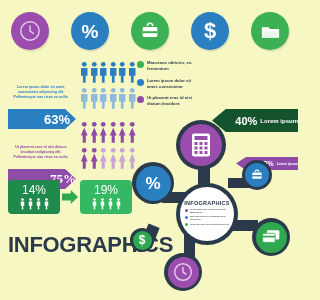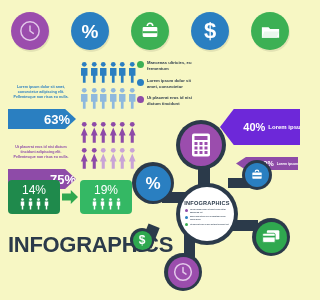--- a/index.html
+++ b/index.html
@@ -22,39 +22,39 @@
 
   
   .pct-banner{position:absolute;display:flex;align-items:center;justify-content:flex-end;color:#fff;font-weight:bold;margin-top:47px;}
   .banner-r{clip-path:polygon(0 0,84% 0,100% 50%,84% 100%,0 100%);}
   .banner-l{clip-path:polygon(16% 0,100% 0,100% 100%,16% 100%,0 50%);}
 
   .b63{left:8px;top:62px;width:68px;height:20px;background:#2a7fc1;font-size:13px;}
   .b63 span{padding-right:6px;}
   .cap{position:absolute;font-size:3.6px;line-height:1.45;color:#2a7fc1;text-align:center;font-weight:bold;}
   .cap63{left:10px;top:85px;width:62px;}
-  .b75{left:8px;top:122px;width:68px;height:20px;background:#8e4ba8;font-size:13px;}
+  .b75{left:8px;top:122px;width:68px;height:20px;background:#8e4ba8;font-size:13px;font-family:Liberation Serif, serif;}
   .cap75{left:10px;top:145px;width:62px;color:#8e4ba8;}
 
   .people{position:absolute;display:grid;grid-template-columns:repeat(6,1fr);gap:1px;}
   .men{left:80px;top:60px;width:56px;}
   .women{left:80px;top:120px;width:56px;}
   .fig{width:100%;height:25px;}
 
   
   .legend{position:absolute;left:137px;top:60px;width:66px;}
   .leg-row{display:flex;align-items:flex-start;margin-bottom:5px;}
   .dot{width:7px;height:7px;border-radius:50%;flex:0 0 auto;margin-right:3px;margin-top:1px;}
   .d-green{background:#3cb054;}
   .d-blue{background:#2a7fc1;}
   .d-purple{background:#8e4ba8;}
   .leg-txt{font-size:4.2px;line-height:1.5;font-weight:bold;color:#2b3a4a;}
 
   
-  .r40{left:220px;top:62px;width:86px;height:36px;background:#6d28d9;font-size:11px;}
+  .r40{left:212px;top:62px;width:86px;height:23px;background:#14532d;font-size:11px;}
   .r30{left:224px;top:88px;width:74px;height:16px;background:#2a7fc1;font-size:9px;}
   .r20{left:236px;top:110px;width:62px;height:13px;background:#8e4ba8;font-size:7px;}
   .r-lab{font-size:6px;font-weight:bold;margin-left:3px;}
   .r30 .r-lab{font-size:5px;}
   .r20 .r-lab{font-size:3.4px;}
 
   
   .kpi{position:absolute;border-radius:4px;display:flex;flex-direction:column;align-items:center;justify-content:center;color:#fff;}
   .k14{left:8px;top:180px;width:52px;height:34px;background:#1f8a4c;}
   .k19{left:80px;top:180px;width:52px;height:34px;background:#34b864;}

